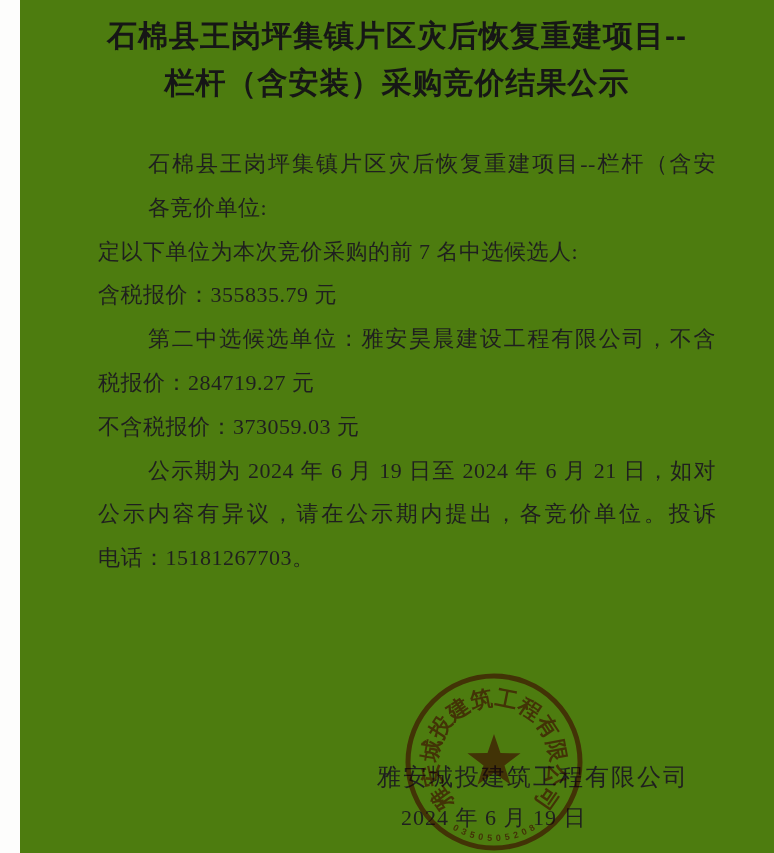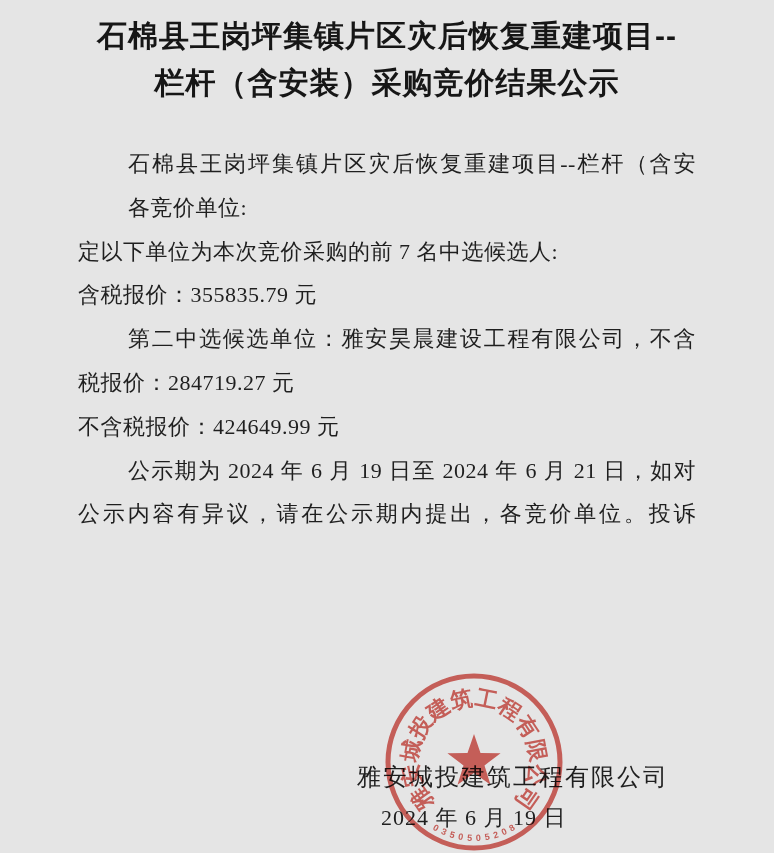--- a/index.html
+++ b/index.html
@@ -6,21 +6,22 @@
   body {
     width: 774px; height: 853px;
     background: #fdfdfc;
     position: relative;
     overflow: hidden;
     font-family: "Liberation Serif", "DejaVu Serif", serif;
     color: #1d1d1d;
   }
   .page {
     position: absolute; inset: 0;
-    background: #e5e5e5;
+    background: #4d7c0f;
+    margin-left: 20px;
   }
   
   .doc-title {
     position: absolute;
     top: 12px; left: 0; right: 0;
     text-align: center;
     font-family: "Liberation Sans", "DejaVu Sans", sans-serif;
     font-weight: 700;
     font-size: 30px;
     line-height: 47px;
@@ -91,23 +92,24 @@
     <div>栏杆（含安装）采购竞价结果公示</div>
   </div>
 
   <div class="doc-body">
     <div class="line indent fill">石棉县王岗坪集镇片区灾后恢复重建项目--栏杆（含安</div>
     <div class="line indent">各竞价单位:</div>
     <div class="line">定以下单位为本次竞价采购的前 7 名中选候选人:</div>
     <div class="line">含税报价：355835.79 元</div>
     <div class="line indent fill">第二中选候选单位：雅安昊晨建设工程有限公司，不含</div>
     <div class="line">税报价：284719.27 元</div>
-    <div class="line">不含税报价：424649.99 元</div>
+    <div class="line">不含税报价：373059.03 元</div>
     <div class="line indent fill">公示期为 2024 年 6 月 19 日至 2024 年 6 月 21 日，如对</div>
     <div class="line fill">公示内容有异议，请在公示期内提出，各竞价单位。投诉</div>
+    <div class="line">电话：15181267703。</div>
   </div>
 
   <div class="sig-company">雅安城投建筑工程有限公司</div>
   <div class="sig-date">2024 年 6 月 19 日</div>
 
   <svg class="seal" viewBox="0 0 220 220" aria-hidden="true">
     <circle id="seal-ring" cx="110" cy="110" r="86" fill="none" stroke-width="5" stroke="#d6534c"></circle>
     <polygon id="seal-star" points="110,82 116.5,101.1 136.6,101.3 120.5,113.4 126.5,132.7 110,121 93.5,132.7 99.5,113.4 83.4,101.3 103.5,101.1" fill="#d6534c"></polygon>
     <g id="seal-ring-text" transform="translate(110,110)">
         <text transform="rotate(-125) translate(0,-64)" text-anchor="middle" dominant-baseline="central" font-size="22" fill="#d6534c">雅</text>

